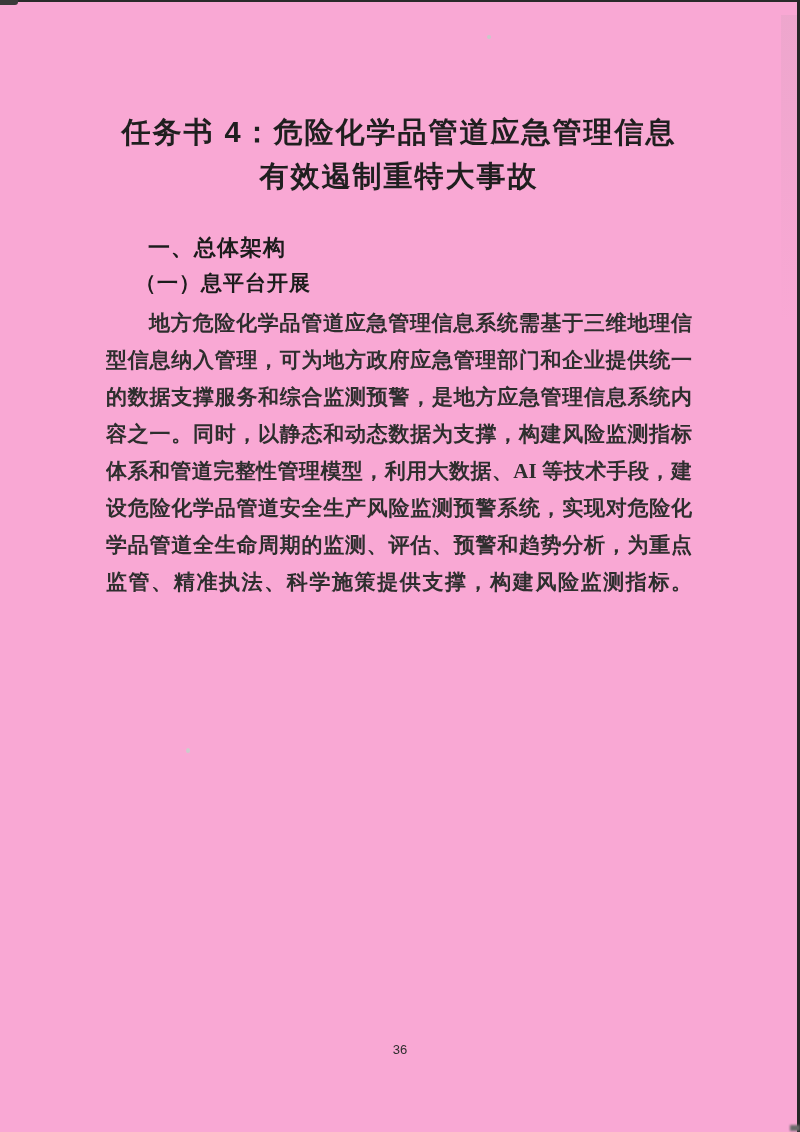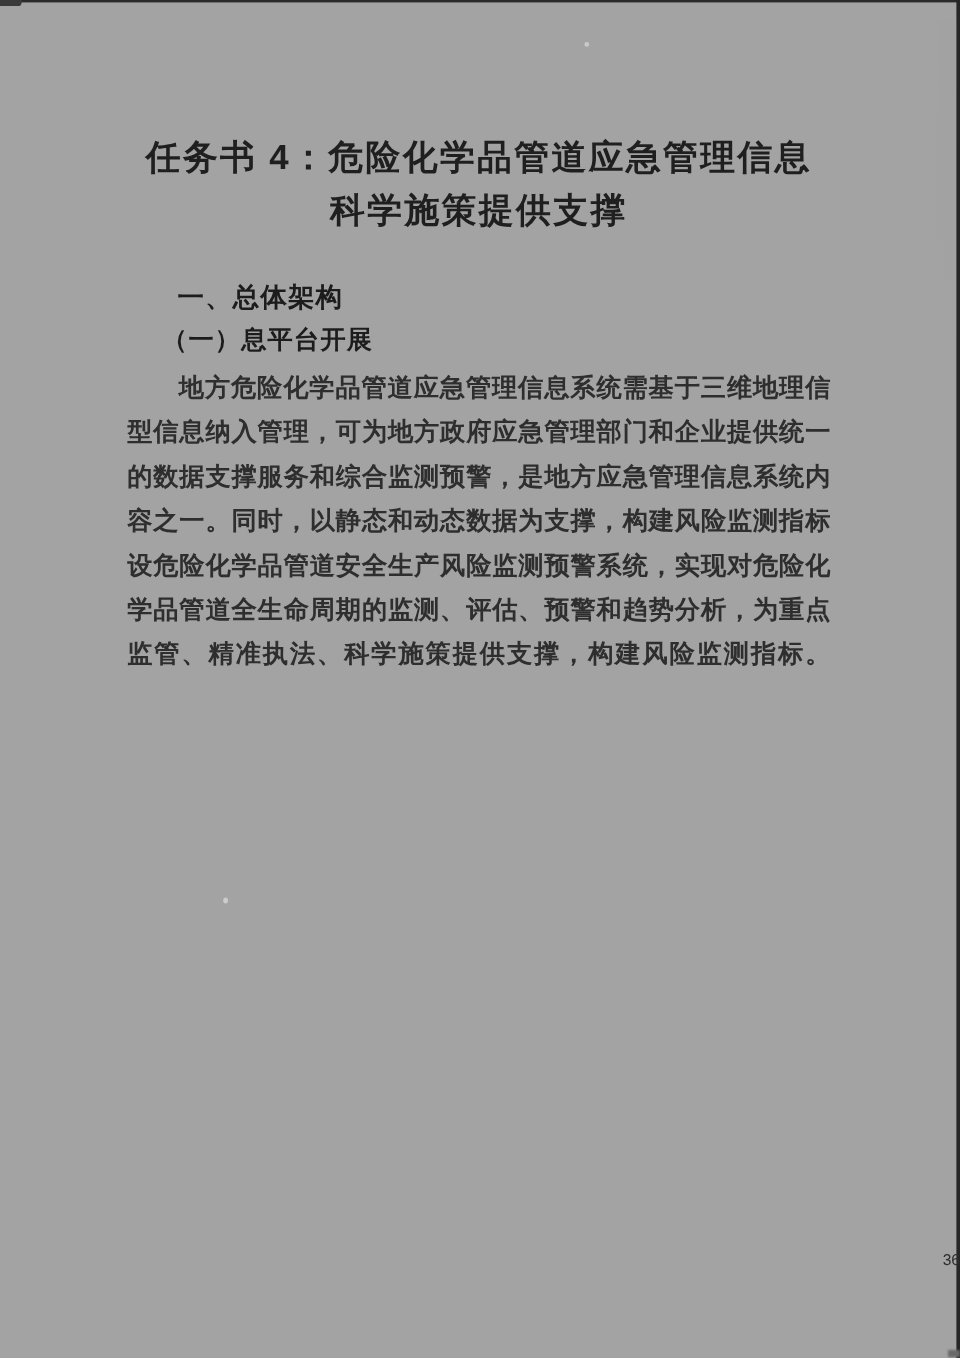--- a/index.html
+++ b/index.html
@@ -4,21 +4,21 @@
 <style>
   html, body {
     margin: 0;
     padding: 0;
     background: #ffffff;
   }
   .page {
     position: relative;
     width: 800px;
     height: 1132px;
-    background: #a3a3a3;
+    background: #f9a8d4;
     overflow: hidden;
     font-family: "Liberation Serif", "DejaVu Serif", serif;
   }
 
   
   .edge-top {
     position: absolute; left: 0; top: 0;
     width: 800px; height: 2px; background: #2a2a2a;
   }
   .edge-top-left {
@@ -96,52 +96,53 @@
     text-justify: inter-character;
     height: 37px;
     overflow: hidden;
     white-space: nowrap;
   }
   .para-line.indent { padding-left: 43px; }
   .para-line.last { text-align-last: left; }
 
   .page-number {
     position: absolute; left: 0; top: 1042px; width: 800px;
-    text-align: right;
+    text-align: center;
     font-family: "Liberation Sans", "DejaVu Sans", sans-serif;
     font-size: 13px;
     color: #2e2e2e;
   }
 </style>
 </head>
 <body>
 
 <div class="page">
 
   <div class="edge-top"></div>
   <div class="edge-top-left"></div>
   <div class="edge-right"></div>
   <div class="noise-top-right"></div>
   <div class="corner-bottom-right"></div>
   <div class="speck-1"></div>
   <div class="speck-2"></div>
 
   <h1 class="title">
     <span class="title-line">任务书 4：危险化学品管道应急管理信息</span>
-    <span class="title-line">科学施策提供支撑</span>
+    <span class="title-line">有效遏制重特大事故</span>
   </h1>
 
   <div class="section-heading">一、总体架构</div>
   <div class="subsection-heading">（一）息平台开展</div>
 
   <div class="body-text">
     <div class="para-line indent">地方危险化学品管道应急管理信息系统需基于三维地理信</div>
     <div class="para-line">型信息纳入管理，可为地方政府应急管理部门和企业提供统一</div>
     <div class="para-line">的数据支撑服务和综合监测预警，是地方应急管理信息系统内</div>
     <div class="para-line">容之一。同时，以静态和动态数据为支撑，构建风险监测指标</div>
+    <div class="para-line">体系和管道完整性管理模型，利用大数据、AI 等技术手段，建</div>
     <div class="para-line">设危险化学品管道安全生产风险监测预警系统，实现对危险化</div>
     <div class="para-line">学品管道全生命周期的监测、评估、预警和趋势分析，为重点</div>
     <div class="para-line">监管、精准执法、科学施策提供支撑，构建风险监测指标。</div>
   </div>
 
   <div class="page-number">36</div>
 
 </div>
 
 </body></html>

